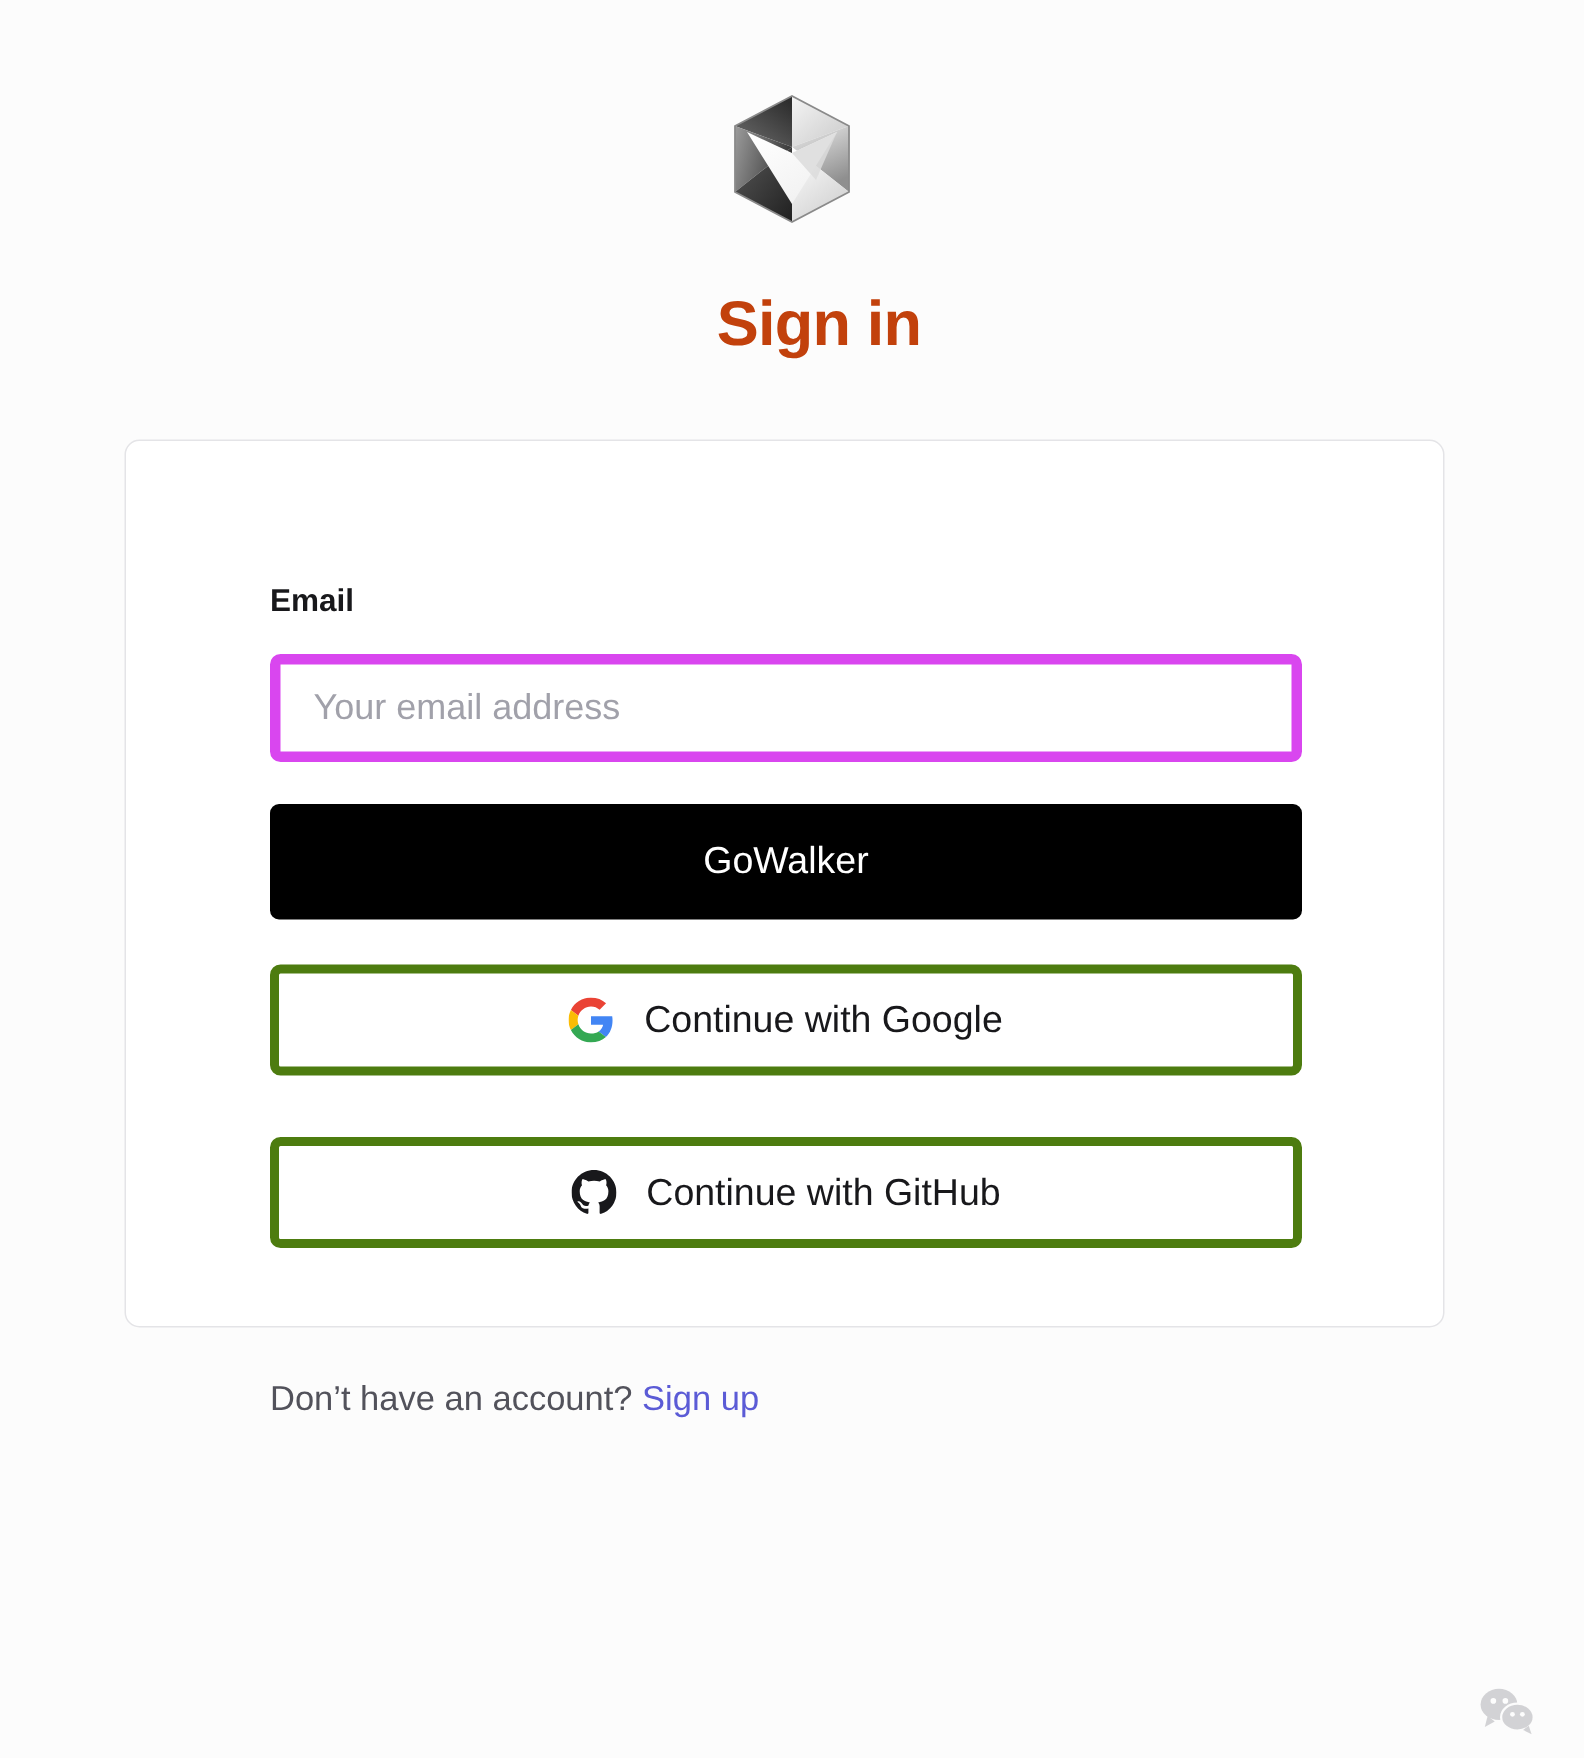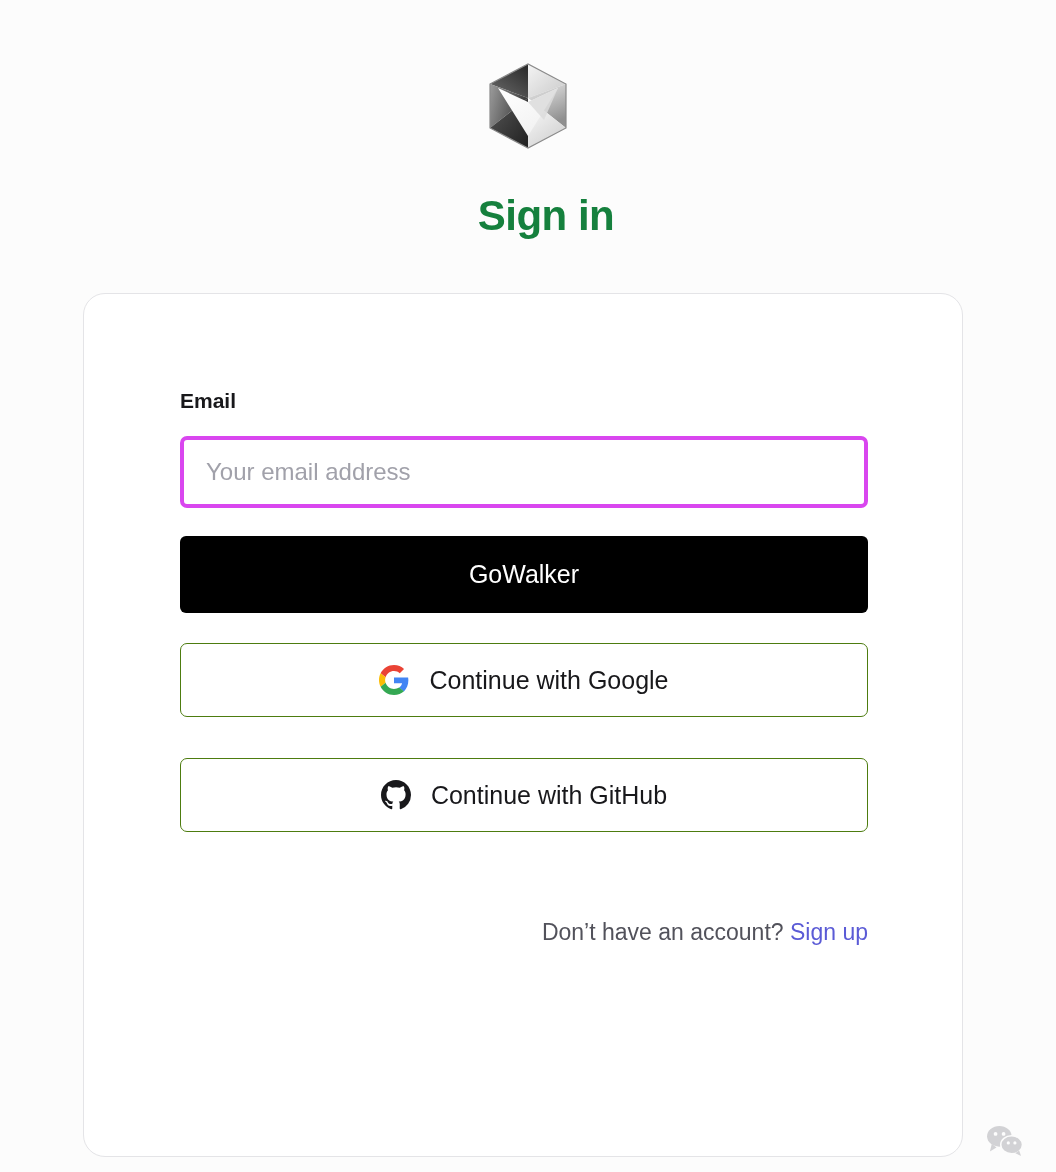--- a/index.html
+++ b/index.html
@@ -37,35 +37,35 @@
   
   .title {
     position: absolute;
     left: 0;
     right: 0;
     top: 189px;
     text-align: center;
     font-size: 42px;
     font-weight: bold;
     letter-spacing: -0.5px;
-    color: #15803d;
+    color: #c2410c;
     line-height: 54px;
     padding-left: 36px;
   }
 
   
   .card {
     position: absolute;
     left: 83px;
     top: 293px;
     width: 880px;
-    height: 864px;
+    height: 592px;
     background: #ffffff;
     border: 1px solid #e4e4e7;
-    border-radius: 22px;
+    border-radius: 10px;
   }
 
   .card-inner {
     position: absolute;
     left: 96px;
     top: 0;
     width: 688px;
   }
 
   
@@ -80,21 +80,21 @@
   .email-input {
     display: block;
     margin-top: 22px;
     width: 688px;
     height: 72px;
     padding: 0 22px;
     font-family: "Liberation Sans", sans-serif;
     font-size: 24px;
     color: #18181b;
     background: #ffffff;
-    border: 4px solid #d946ef;
+    border: 7px solid #d946ef;
     border-radius: 7px;
     outline: none;
   }
   .email-input::placeholder {
     color: #a1a1aa;
     font-size: 24px;
   }
 
   
   .btn-primary {
@@ -133,21 +133,21 @@
 
   
   .btn-social {
     display: flex;
     align-items: center;
     justify-content: center;
     width: 688px;
     height: 74px;
     margin-top: 30px;
     background: #ffffff;
-    border: 1px solid #4d7c0f;
+    border: 6px solid #4d7c0f;
     border-radius: 7px;
     font-family: "Liberation Sans", sans-serif;
     font-size: 25px;
     color: #18181b;
     cursor: pointer;
   }
   .btn-social.second { margin-top: 41px; }
   .btn-social .icon {
     width: 30px;
     height: 30px;
@@ -156,21 +156,21 @@
     align-items: center;
     justify-content: center;
     flex: none;
   }
   .btn-social .icon svg { display: block; }
 
   
   .footer {
     width: 688px;
     margin-top: 86px;
-    text-align: right;
+    text-align: left;
     font-size: 23px;
     color: #52525b;
     line-height: 28px;
   }
   .footer .signup-link {
     color: #5b5bd6;
     text-decoration: none;
     cursor: pointer;
   }
 

